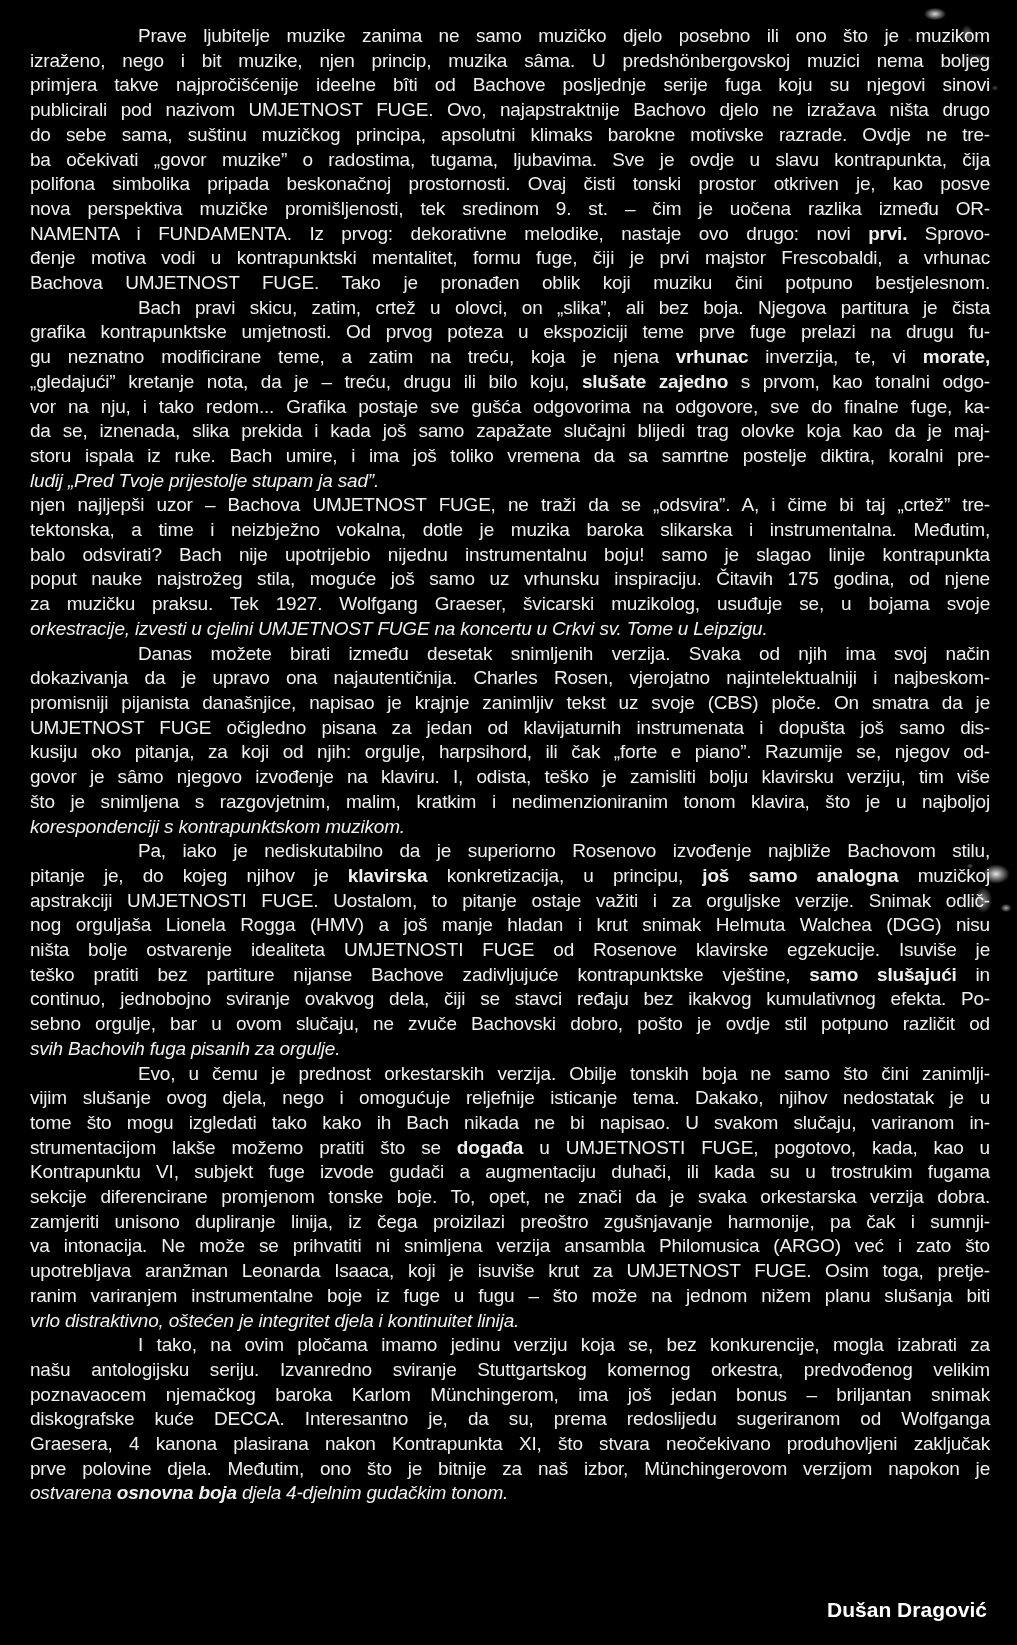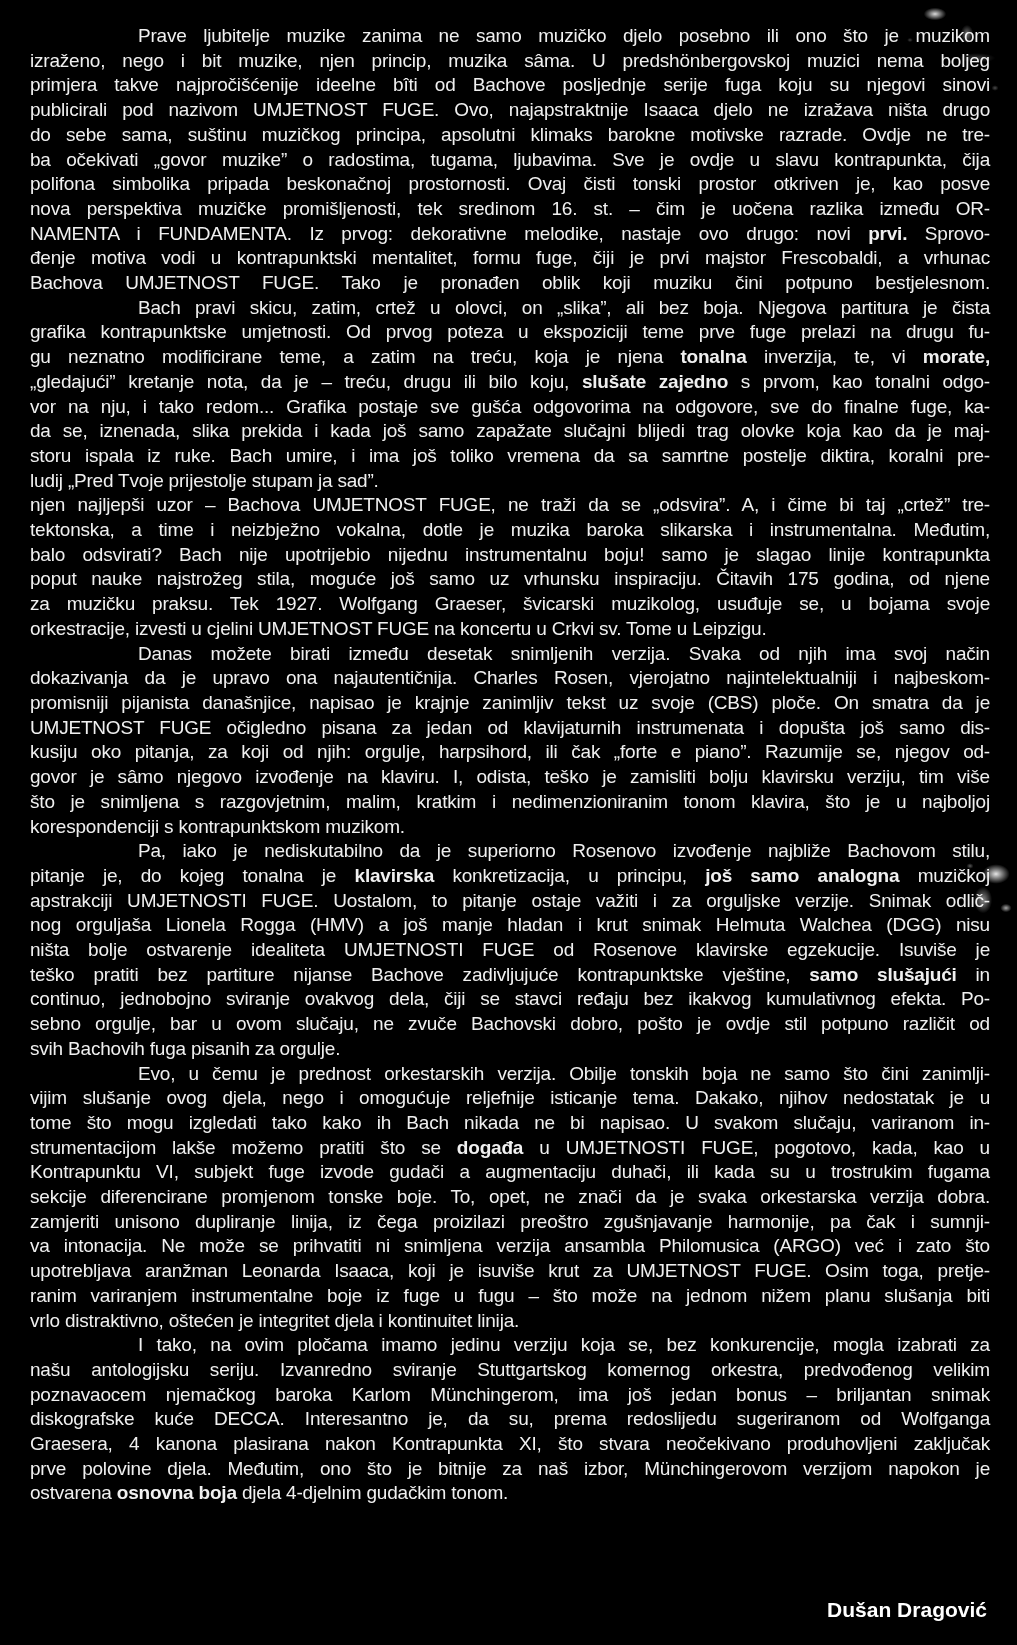--- a/index.html
+++ b/index.html
@@ -18,21 +18,21 @@
     font-size:19px;
     line-height:24.7px;
     letter-spacing:-0.2px;
   }
   .para { margin:0; }
   .line {
     text-align:justify;
     text-align-last:justify;
     white-space:normal;
   }
-  .line.end { text-align-last:left; }
+  .line.end { text-align-last:left;font-style:italic; }
   .line.indent { text-indent:108px; }
   .b { font-weight:bold; }
   .signature {
     position:absolute;
     right:30px; top:1598px;
     color:#ffffff;
     font-weight:bold;
     font-size:21px;
     letter-spacing:0;
     text-align:right;
@@ -62,33 +62,33 @@
 <body>
 
 <div class="stain stain-top"></div>
 <div class="stain stain-right"></div>
 
 <main class="article">
     <div class="para">
       <div class="line indent"><span>Prave ljubitelje muzike zanima ne samo muzičko djelo posebno ili ono što je muzikom</span></div>
       <div class="line"><span>izraženo, nego i bit muzike, njen princip, muzika sâma. U predshönbergovskoj muzici nema boljeg</span></div>
       <div class="line"><span>primjera takve najpročišćenije ideelne bîti od Bachove posljednje serije fuga koju su njegovi sinovi</span></div>
-      <div class="line"><span>publicirali pod nazivom UMJETNOST FUGE. Ovo, najapstraktnije Isaaca djelo ne izražava ništa drugo</span></div>
+      <div class="line"><span>publicirali pod nazivom UMJETNOST FUGE. Ovo, najapstraktnije Bachovo djelo ne izražava ništa drugo</span></div>
       <div class="line"><span>do sebe sama, suštinu muzičkog principa, apsolutni klimaks barokne motivske razrade. Ovdje ne tre-</span></div>
       <div class="line"><span>ba očekivati „govor muzike” o radostima, tugama, ljubavima. Sve je ovdje u slavu kontrapunkta, čija</span></div>
       <div class="line"><span>polifona simbolika pripada beskonačnoj prostornosti. Ovaj čisti tonski prostor otkriven je, kao posve</span></div>
-      <div class="line"><span>nova perspektiva muzičke promišljenosti, tek sredinom 16. st. – čim je uočena razlika između OR-</span></div>
+      <div class="line"><span>nova perspektiva muzičke promišljenosti, tek sredinom 9. st. – čim je uočena razlika između OR-</span></div>
       <div class="line"><span>NAMENTA i FUNDAMENTA. Iz prvog: dekorativne melodike, nastaje ovo drugo: novi </span><span class="b">prvi.</span><span> Sprovo-</span></div>
       <div class="line"><span>đenje motiva vodi u kontrapunktski mentalitet, formu fuge, čiji je prvi majstor Frescobaldi, a vrhunac</span></div>
       <div class="line"><span>Bachova UMJETNOST FUGE. Tako je pronađen oblik koji muziku čini potpuno bestjelesnom.</span></div>
     </div>
     <div class="para">
       <div class="line indent"><span>Bach pravi skicu, zatim, crtež u olovci, on „slika”, ali bez boja. Njegova partitura je čista</span></div>
       <div class="line"><span>grafika kontrapunktske umjetnosti. Od prvog poteza u ekspoziciji teme prve fuge prelazi na drugu fu-</span></div>
-      <div class="line"><span>gu neznatno modificirane teme, a zatim na treću, koja je njena </span><span class="b">tonalna</span><span> inverzija, te, vi </span><span class="b">morate,</span></div>
+      <div class="line"><span>gu neznatno modificirane teme, a zatim na treću, koja je njena </span><span class="b">vrhunac</span><span> inverzija, te, vi </span><span class="b">morate,</span></div>
       <div class="line"><span>„gledajući” kretanje nota, da je – treću, drugu ili bilo koju, </span><span class="b">slušate zajedno</span><span> s prvom, kao tonalni odgo-</span></div>
       <div class="line"><span>vor na nju, i tako redom... Grafika postaje sve gušća odgovorima na odgovore, sve do finalne fuge, ka-</span></div>
       <div class="line"><span>da se, iznenada, slika prekida i kada još samo zapažate slučajni blijedi trag olovke koja kao da je maj-</span></div>
       <div class="line"><span>storu ispala iz ruke. Bach umire, i ima još toliko vremena da sa samrtne postelje diktira, koralni pre-</span></div>
       <div class="line end"><span>ludij „Pred Tvoje prijestolje stupam ja sad”.</span></div>
     </div>
     <div class="para">
       <div class="line"><span>njen najljepši uzor – Bachova UMJETNOST FUGE, ne traži da se „odsvira”. A, i čime bi taj „crtež” tre-</span></div>
       <div class="line"><span>tektonska, a time i neizbježno vokalna, dotle je muzika baroka slikarska i instrumentalna. Međutim,</span></div>
       <div class="line"><span>balo odsvirati? Bach nije upotrijebio nijednu instrumentalnu boju! samo je slagao linije kontrapunkta</span></div>
@@ -101,21 +101,21 @@
       <div class="line"><span>dokazivanja da je upravo ona najautentičnija. Charles Rosen, vjerojatno najintelektualniji i najbeskom-</span></div>
       <div class="line"><span>promisniji pijanista današnjice, napisao je krajnje zanimljiv tekst uz svoje (CBS) ploče. On smatra da je</span></div>
       <div class="line"><span>UMJETNOST FUGE očigledno pisana za jedan od klavijaturnih instrumenata i dopušta još samo dis-</span></div>
       <div class="line"><span>kusiju oko pitanja, za koji od njih: orgulje, harpsihord, ili čak „forte e piano”. Razumije se, njegov od-</span></div>
       <div class="line"><span>govor je sâmo njegovo izvođenje na klaviru. I, odista, teško je zamisliti bolju klavirsku verziju, tim više</span></div>
       <div class="line"><span>što je snimljena s razgovjetnim, malim, kratkim i nedimenzioniranim tonom klavira, što je u najboljoj</span></div>
       <div class="line end"><span>korespondenciji s kontrapunktskom muzikom.</span></div>
     </div>
     <div class="para">
       <div class="line indent"><span>Pa, iako je nediskutabilno da je superiorno Rosenovo izvođenje najbliže Bachovom stilu,</span></div>
-      <div class="line"><span>pitanje je, do kojeg tonalna je </span><span class="b">klavirska</span><span> konkretizacija, u principu, </span><span class="b">još samo analogna</span><span> muzičkoj</span></div>
+      <div class="line"><span>pitanje je, do kojeg njihov je </span><span class="b">klavirska</span><span> konkretizacija, u principu, </span><span class="b">još samo analogna</span><span> muzičkoj</span></div>
       <div class="line"><span>apstrakciji UMJETNOSTI FUGE. Uostalom, to pitanje ostaje važiti i za orguljske verzije. Snimak odlič-</span></div>
       <div class="line"><span>nog orguljaša Lionela Rogga (HMV) a još manje hladan i krut snimak Helmuta Walchea (DGG) nisu</span></div>
       <div class="line"><span>ništa bolje ostvarenje idealiteta UMJETNOSTI FUGE od Rosenove klavirske egzekucije. Isuviše je</span></div>
       <div class="line"><span>teško pratiti bez partiture nijanse Bachove zadivljujuće kontrapunktske vještine, </span><span class="b">samo slušajući</span><span> in</span></div>
       <div class="line"><span>continuo, jednobojno sviranje ovakvog dela, čiji se stavci ređaju bez ikakvog kumulativnog efekta. Po-</span></div>
       <div class="line"><span>sebno orgulje, bar u ovom slučaju, ne zvuče Bachovski dobro, pošto je ovdje stil potpuno različit od</span></div>
       <div class="line end"><span>svih Bachovih fuga pisanih za orgulje.</span></div>
     </div>
     <div class="para">
       <div class="line indent"><span>Evo, u čemu je prednost orkestarskih verzija. Obilje tonskih boja ne samo što čini zanimlji-</span></div>

